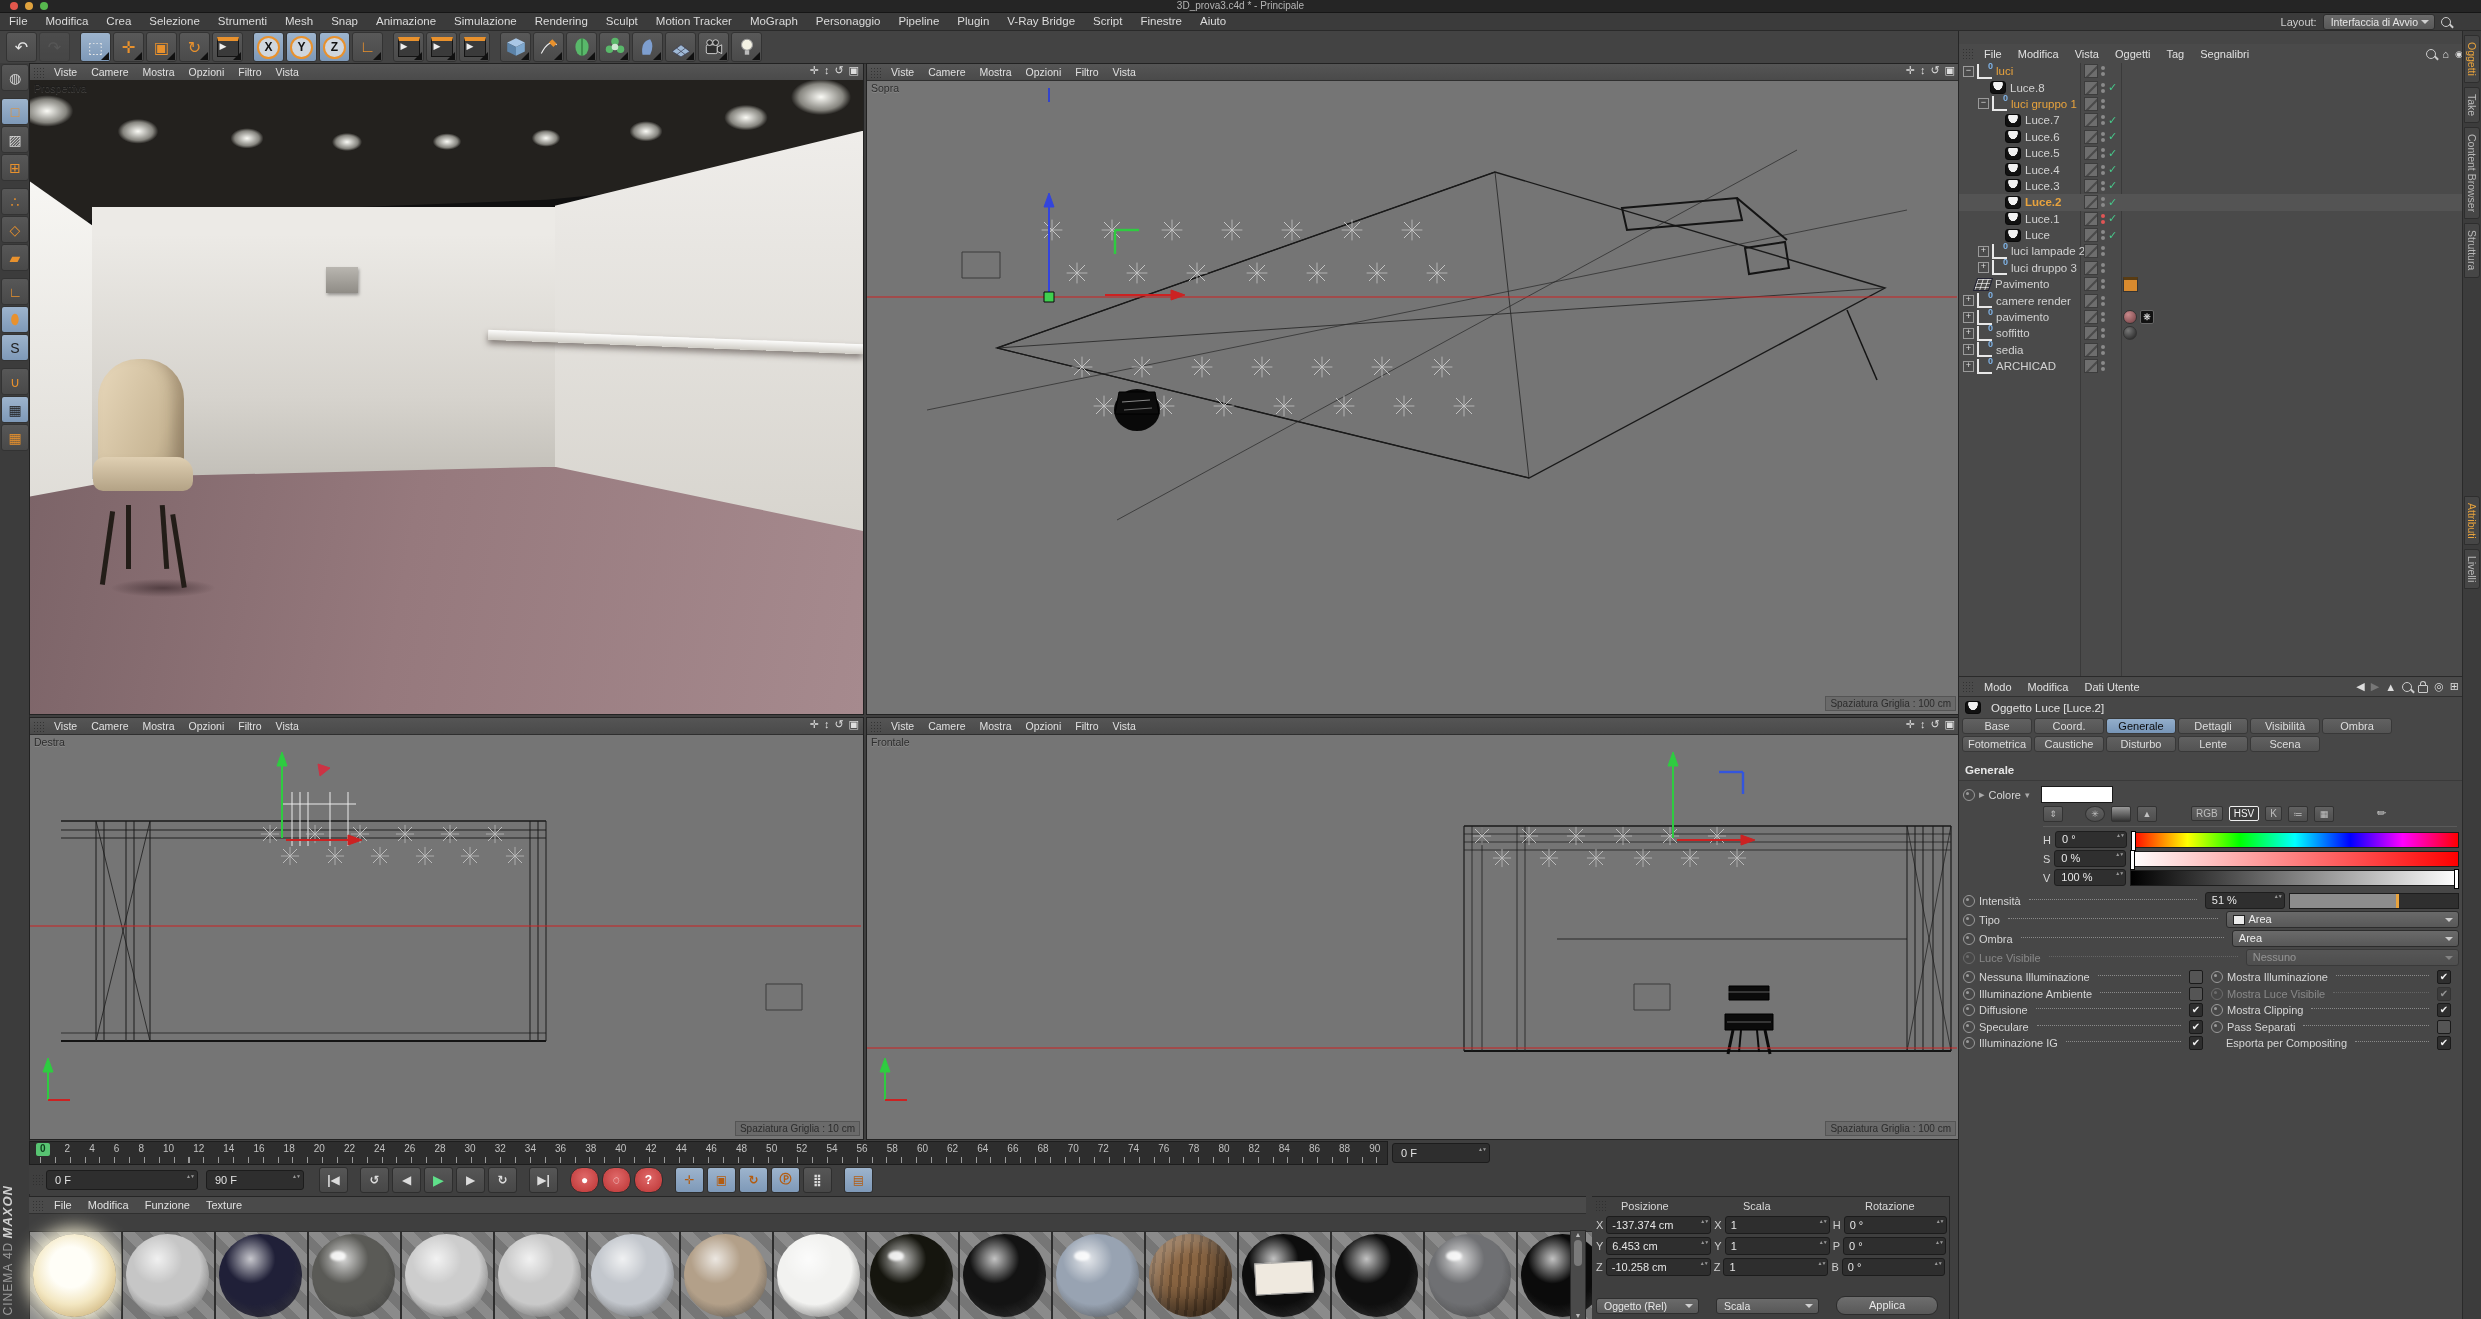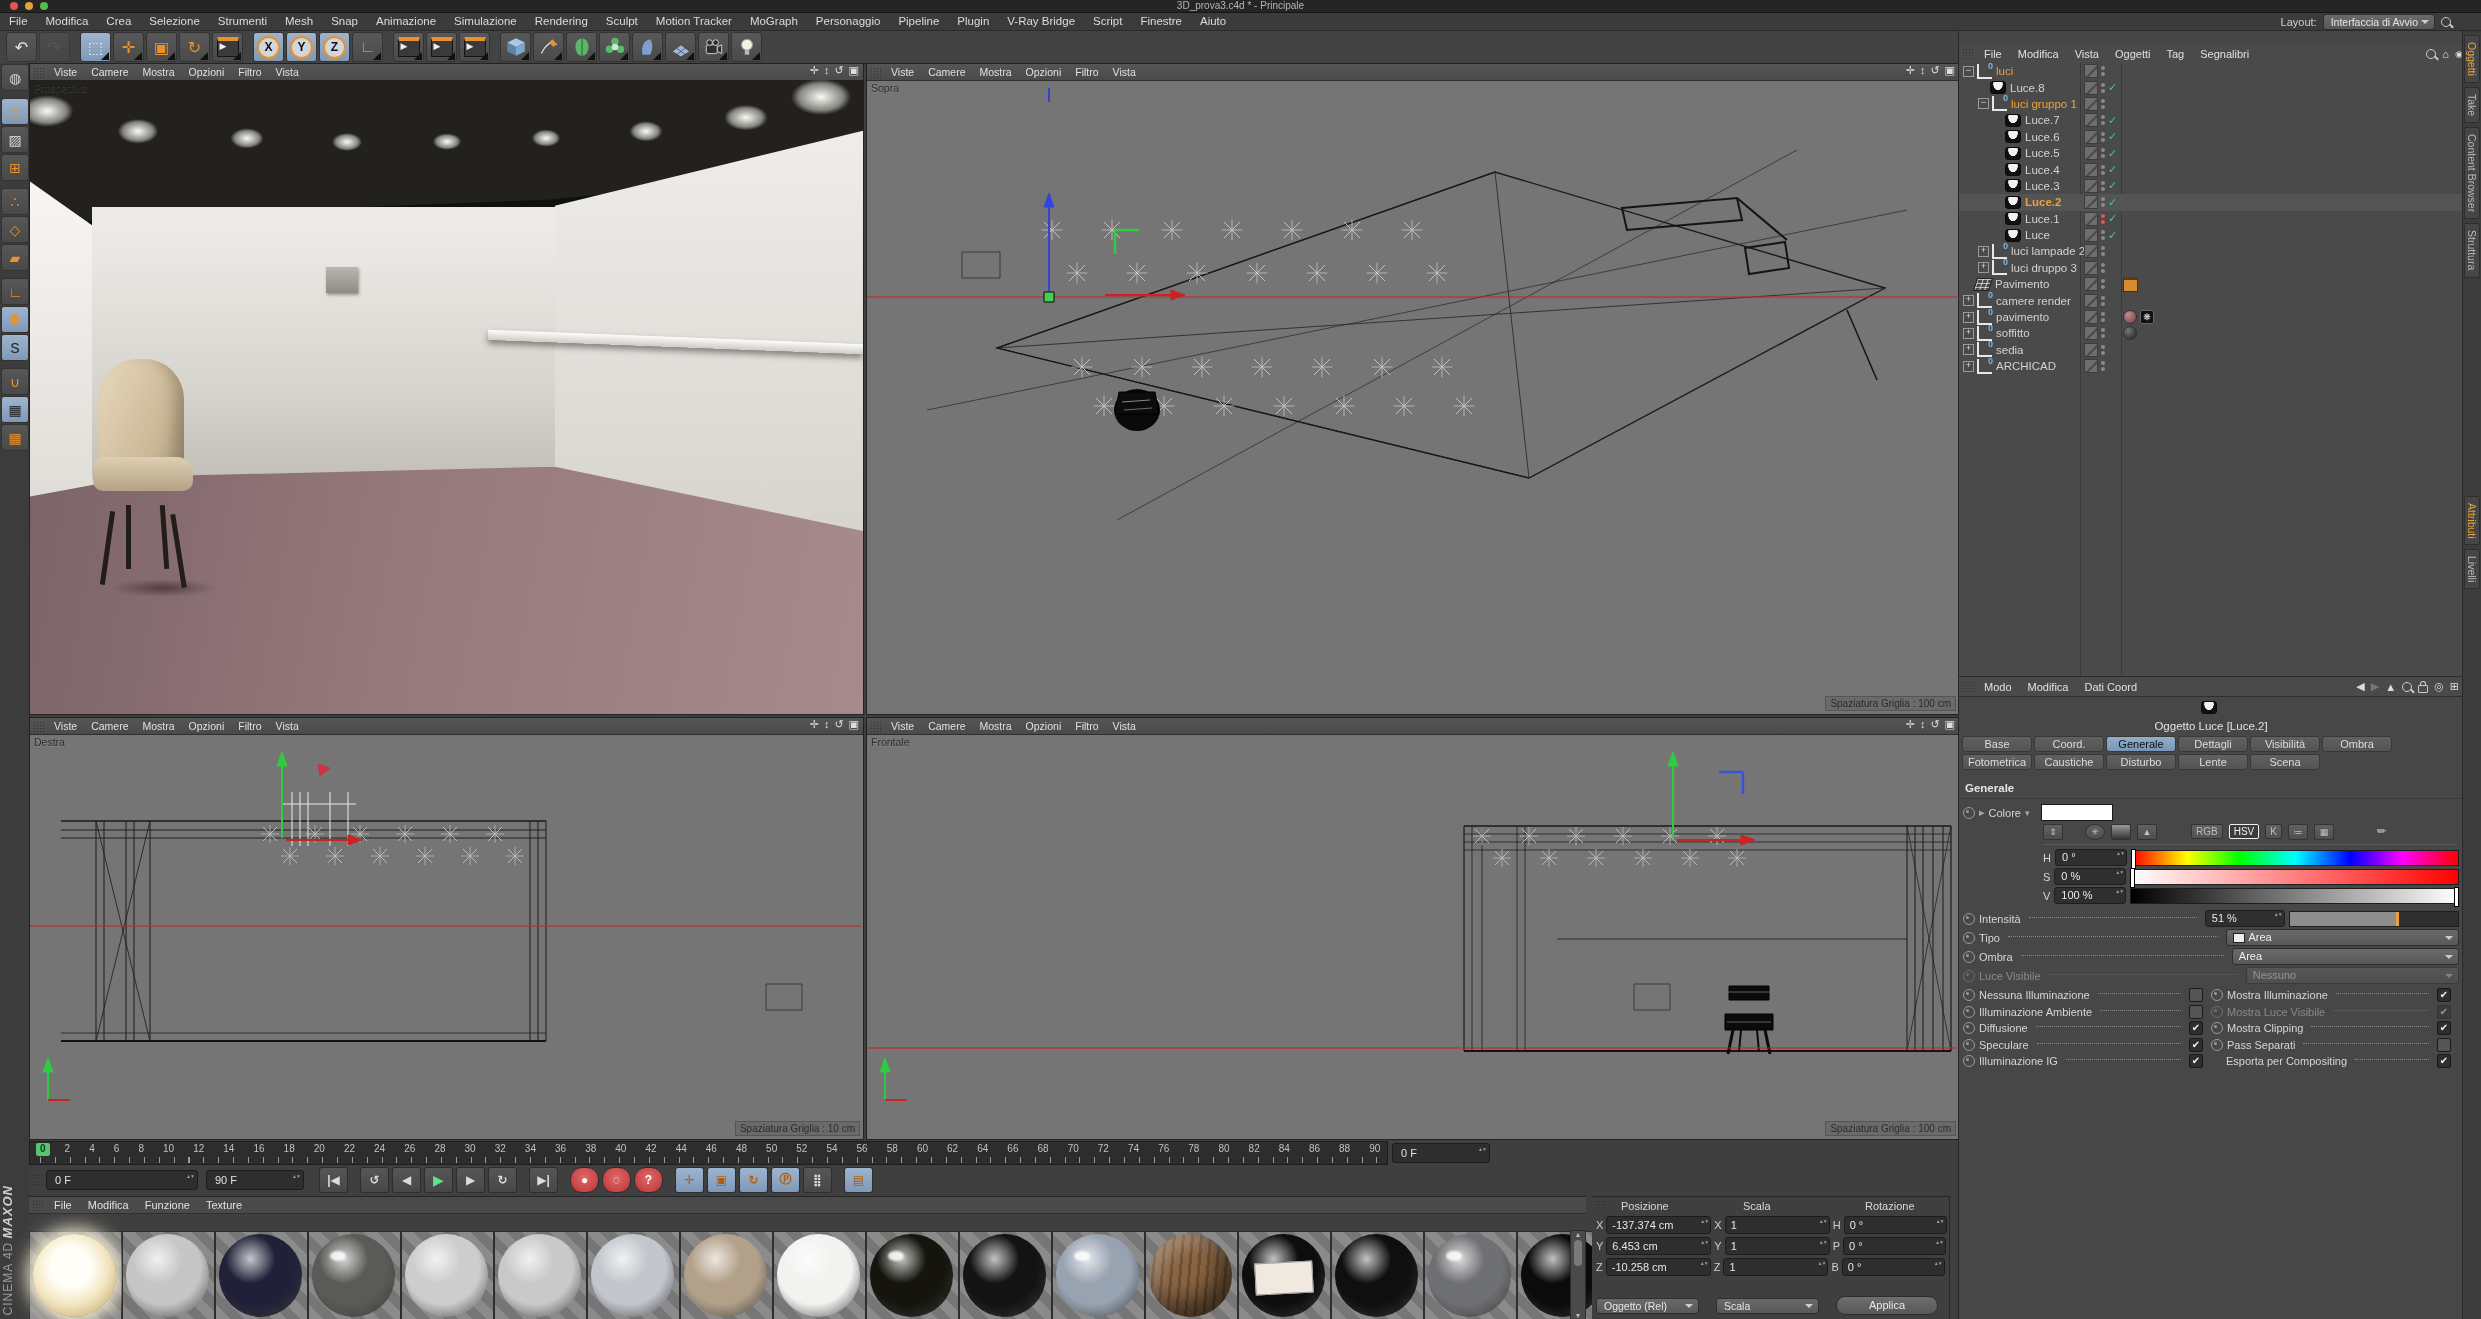--- a/index.html
+++ b/index.html
@@ -94,21 +94,21 @@
   .tagclap{width:13px;height:11px;background:#d88a2e;border:1px solid #333;border-top:3px solid #5a3c12;}
   .tagmat{width:12px;height:12px;border-radius:50%;border:1px solid #333;}
   .tagcomp{width:12px;height:12px;background:#111;border:1px solid #666;color:#eee;font-size:9px;line-height:12px;text-align:center;border-radius:2px;}
   .omsep{position:absolute;top:0;bottom:0;width:1px;background:#3a3a3a;}
   .sidetabs{left:2462px;top:31px;width:19px;height:1288px;background:#3c3c3c;border-left:1px solid #2a2a2a;}
   .vtab{writing-mode:vertical-rl;font-size:10.5px;color:#b8b8b8;background:#464646;border:1px solid #2e2e2e;border-radius:0 3px 3px 0;
         padding:6px 1px;margin:4px 1px;text-align:center;}
   .vtab.orange{color:#e8a33d;}
   
   .attr{position:absolute;left:0;top:645px;width:504px;height:643px;background:#474747;border-top:1px solid #2a2a2a;}
-  .attr-title{display:flex;align-items:center;gap:6px;padding:4px 6px 2px;font-size:11.5px;color:#e2e2e2;flex-direction:column;}
+  .attr-title{display:flex;align-items:center;gap:6px;padding:4px 6px 2px;font-size:11.5px;color:#e2e2e2;}
   .atabs{display:flex;flex-wrap:wrap;padding:2px 3px;gap:2px;}
   .atab{background:linear-gradient(#616161,#535353);border:1px solid #383838;border-radius:3px;color:#ddd;
         font-size:11px;padding:1px 0;text-align:center;flex:none;}
   .atab.active{background:linear-gradient(#93aecb,#7795b7);color:#0d0d0d;}
   .asection{font-weight:bold;color:#e6e6e6;font-size:11.5px;padding:10px 6px 4px;border-bottom:1px solid #3a3a3a;margin-bottom:4px;}
   .arow{display:flex;align-items:center;height:19px;padding:0 4px;font-size:11px;color:#d6d6d6;gap:4px;}
   .radio{width:10px;height:10px;border-radius:50%;border:1.5px solid #9a9a9a;flex:none;position:relative;}
   .radio:after{content:"";position:absolute;left:2px;top:2px;width:3px;height:3px;border-radius:50%;background:#9a9a9a;}
   .dim{opacity:.45;}
   .leader{flex:1;border-bottom:1.5px dotted #8a8a8a;margin:0 4px 3px 4px;min-width:6px;}
@@ -1085,21 +1085,21 @@
           </div>
         </div>
       </div>
 
     <div class="attr">
       <div class="pmenu">
         <div class="grip"></div>
         <div style="display:flex">
             <span class="mi">Modo</span>
             <span class="mi">Modifica</span>
-            <span class="mi">Dati Coord</span>
+            <span class="mi">Dati Utente</span>
           </div>
         <div class="ricons">
           <span>◀</span>
           <span style="color:#777">▶</span>
           <span>▲</span>
           <span class="mag"></span>
           <span class="lockico"></span>
           <span>◎</span>
           <span>⊞</span>
         </div>

